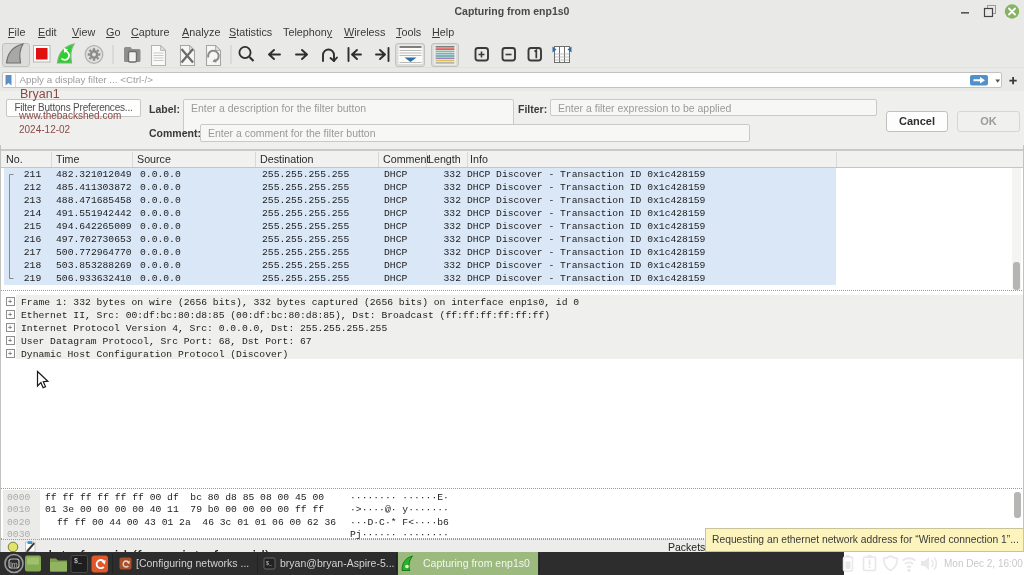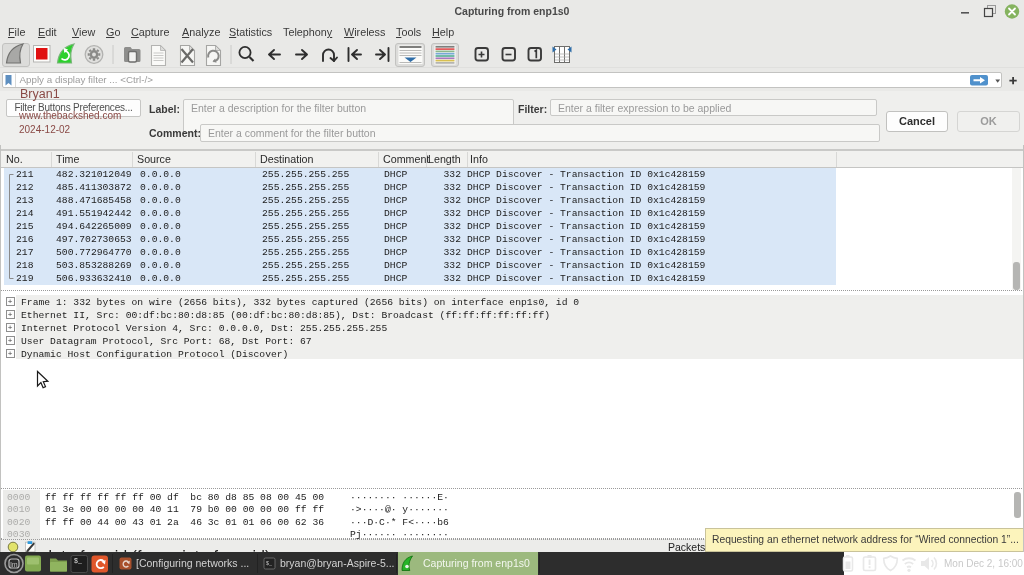--- a/index.html
+++ b/index.html
@@ -19,21 +19,21 @@
 .wmark{position:absolute;color:#8a4a46;font-size:10px}
 #fbtn{left:6px;top:8px;width:135px;height:18px;background:#fdfdfd;border:1px solid #c6c6c4;border-radius:2px;font-size:10px;font-weight:normal;color:#4f4f4f;text-align:center;line-height:16px;letter-spacing:-0.2px}
 .btn{position:absolute;width:62px;height:21px;border-radius:3px;font-size:11px;font-weight:600;text-align:center;line-height:19px}
 #pkthdr{left:0;top:150px;width:1024px;height:18px;background:#f1f1ef;border-top:1px solid #c9c9c7;border-bottom:1px solid #c5c5c3;font-size:10.7px;color:#2a2a2a}
 .hc{position:absolute;top:2px}
 .hsep{position:absolute;top:1px;width:1px;height:15px;background:#d8d8d6}
 #pktlist{left:0;top:168px;width:1024px;height:123px;background:#fff}
 .prow{position:absolute;left:4px;width:832px;height:13px;background:#d9e7f7}
 .mono{font-family:"Liberation Mono",monospace;font-size:9.7px;color:#1c1c1c}
 .prow span{position:absolute;top:0;line-height:13px}
-.pc1{left:12px;width:49px;text-align:left}
+.pc1{left:4px;width:49px;text-align:center}
 .pc2{left:52px}.pc3{left:136px}.pc4{left:258px}.pc5{left:380px}
 .pc6{left:408px;width:49px;text-align:right}.pc7{left:463px}
 #details{left:0;top:290px;width:1024px;height:198px;background:#fff;border-top:1px dotted #9a9a9a}
 #dgray{left:16px;top:4px;width:1008px;height:64px;background:#efefed}
 .drow{position:absolute;left:5px;height:13px;white-space:pre;line-height:13px}
 .dexp{position:absolute;left:-10.5px;width:9px;height:9px;background:#fdfdfd;border:1px solid #8e8e8e;font-size:8px;line-height:7px;text-align:center;color:#444;font-family:"Liberation Sans"}
 #hexpane{left:0;top:488px;width:1024px;height:51px;background:#fff;border-top:1px dotted #9a9a9a;border-bottom:1px dotted #9a9a9a;border-left:1px dotted #b5b5b3}
 #hexcol{left:2px;top:1px;width:37px;height:49px;background:#ebebe9}
 .xrow{position:absolute;white-space:pre;line-height:12px}
 .xoff{color:#acacaa}
@@ -178,21 +178,21 @@
  <div class="abs" id="fph">Apply a display filter ... &lt;Ctrl-/&gt;</div>
 </div>
 
 <div class="abs" id="editpanel">
  <div class="abs" id="fbtn">Filter Buttons Preferences...</div>
  <div class="elabel" style="left:149px;top:12px">Label:</div>
  <div class="einput" style="left:183px;top:8px;width:331px;height:34px">Enter a description for the filter button</div>
  <div class="elabel" style="left:518px;top:12px">Filter:</div>
  <div class="einput" style="left:550px;top:8px;width:327px;height:17px">Enter a filter expression to be applied</div>
  <div class="elabel" style="left:149px;top:36px">Comment:</div>
- <div class="einput" style="left:200px;top:33px;width:680px;height:18px">Enter a comment for the filter button</div>
+ <div class="einput" style="left:200px;top:33px;width:550px;height:18px">Enter a comment for the filter button</div>
  <div class="btn" style="left:886px;top:20px;background:#fdfdfd;border:1px solid #c1c1bf;color:#2e2e2e">Cancel</div>
  <div class="btn" style="left:957px;top:20px;width:63px;background:#f0f0ee;border:1px solid #d5d5d3;color:#9b9b9b">OK</div>
  <div class="wmark" style="left:20px;top:-4px;font-size:12.5px">Bryan1</div>
  <div class="wmark" style="left:19px;top:19px">www.thebackshed.com</div>
  <div class="wmark" style="left:19px;top:33px">2024-12-02</div>
 </div>
 
 <div class="abs" id="pkthdr">
  <span class="hc" style="left:6px">No.</span>
  <span class="hc" style="left:56px">Time</span>
@@ -320,21 +320,21 @@
 <div class="abs" id="hexpane">
  <div class="abs" id="hexcol"></div>
     <div class="abs" style="left:1013px;top:3px;width:7px;height:26px;background:#b5b5b3;border-radius:3px"></div>
 <div class="xrow mono xoff" style="left:6px;top:3px">0000</div>
     <div class="xrow mono" style="left:44px;top:3px">ff ff ff ff ff ff 00 df  bc 80 d8 85 08 00 45 00</div>
     <div class="xrow mono" style="left:349px;top:3px">········ ······E·</div>
     <div class="xrow mono xoff" style="left:6px;top:15.3px">0010</div>
     <div class="xrow mono" style="left:44px;top:15.3px">01 3e 00 00 00 00 40 11  79 b0 00 00 00 00 ff ff</div>
     <div class="xrow mono" style="left:349px;top:15.3px">·&gt;····@· y·······</div>
     <div class="xrow mono xoff" style="left:6px;top:27.6px">0020</div>
-    <div class="xrow mono" style="left:44px;top:27.6px">ff ff 00 44 00 43 01 2a  46 3c 01 01 06 00 62 36</div>
+    <div class="xrow mono" style="left:56px;top:27.6px">ff ff 00 44 00 43 01 2a  46 3c 01 01 06 00 62 36</div>
     <div class="xrow mono" style="left:349px;top:27.6px">···D·C·* F&lt;····b6</div>
     <div class="xrow mono xoff" style="left:6px;top:39.900000000000006px">0030</div>
     <div class="xrow mono" style="left:349px;top:39.900000000000006px">Pj······ ········</div>
   </div>
 
 <div class="abs" id="statusbar">
  <svg class="abs" style="left:0;top:0" width="60" height="13" viewBox="0 0 60 13">
   <circle cx="13" cy="7" r="4.8" fill="#e2e36b" stroke="#7a7a40" stroke-width="1"></circle>
   <rect x="25.5" y="2.2" width="9.5" height="9.6" fill="#fdfdfb" stroke="#b9b9b7" stroke-width="0.8"></rect>
   <rect x="27.6" y="1.2" width="4.6" height="2.8" fill="#2e9add"></rect>

